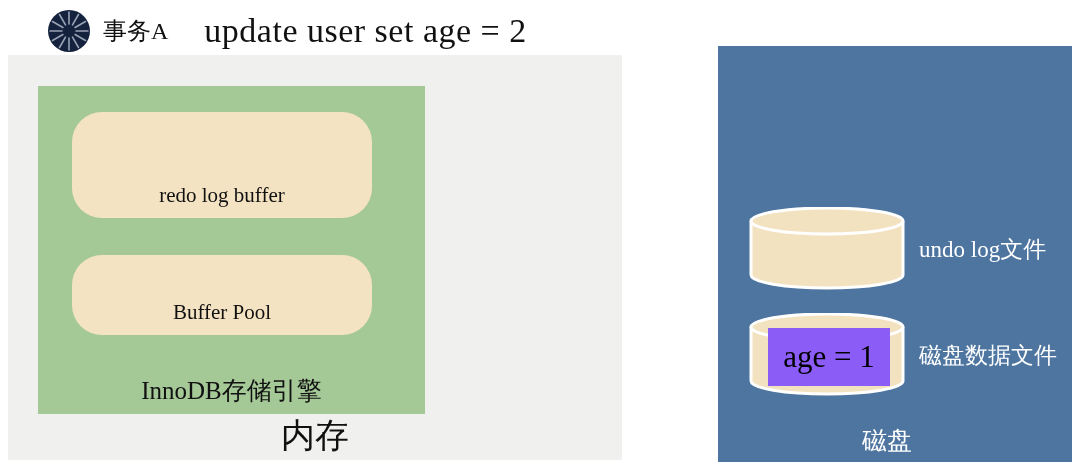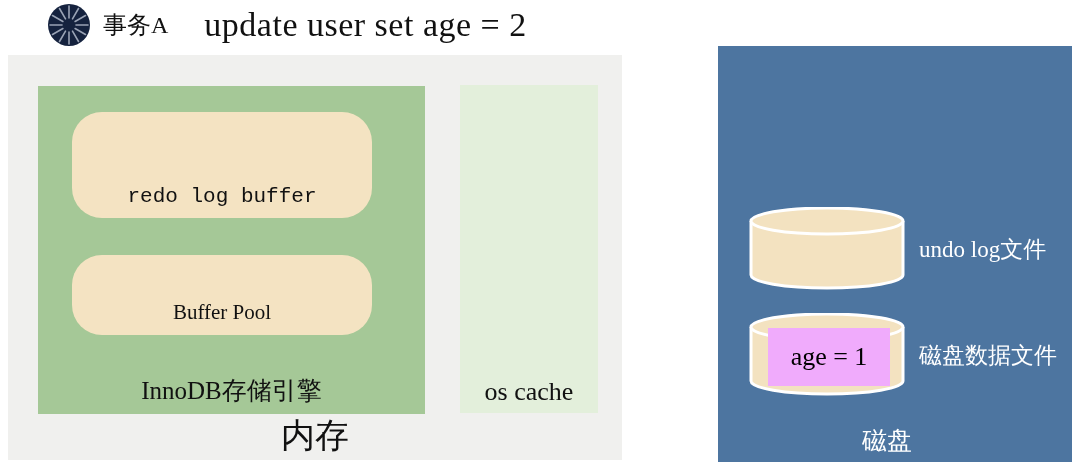--- a/index.html
+++ b/index.html
@@ -5,49 +5,49 @@
   * { margin: 0; padding: 0; box-sizing: border-box; }
   html, body { width: 1080px; height: 470px; }
   body {
     background: #ffffff;
     font-family: "Liberation Serif", serif;
     color: #111;
   }
   .stage { position: relative; width: 1080px; height: 470px; background: #ffffff; overflow: hidden; }
 
   
-  .txn-header { position: absolute; left: 47px; top: 2px; height: 46px; display: flex; align-items: center; }
+  .txn-header { position: absolute; left: 47px; top: 8px; height: 46px; display: flex; align-items: center; }
   .clock-wrap { width: 44px; height: 44px; display: block; flex: 0 0 auto; }
   .txn-label { margin-left: 12px; font-size: 24px; }
   .txn-sql { margin-left: 36px; font-size: 34px; letter-spacing: 0.5px; }
 
   
   .memory-panel { position: absolute; left: 8px; top: 55px; width: 614px; height: 405px; background: #f0f0ee; }
   .innodb-box { position: absolute; left: 30px; top: 31px; width: 387px; height: 328px; background: #a5c897; }
   .block { position: absolute; left: 34px; width: 300px; background: #f4e3c2; border-radius: 30px;
            display: flex; align-items: flex-end; justify-content: center; }
-  .block-redo { top: 26px; height: 106px; font-family: Liberation Mono, monospace; }
+  .block-redo { top: 26px; height: 106px; }
   .block-pool { top: 169px; height: 80px; }
   .block-label { font-size: 21px; padding-bottom: 10px; }
   .innodb-label { position: absolute; left: 0; right: 0; bottom: 7px; text-align: center; font-size: 25px; }
   .oscache-box { position: absolute; left: 452px; top: 30px; width: 138px; height: 328px; background: #e3efdb;
                  display: flex; align-items: flex-end; justify-content: center; }
   .oscache-label { font-size: 26px; padding-bottom: 6px; }
   .memory-label { position: absolute; left: 0; right: 0; bottom: 1px; text-align: center; font-size: 34px; }
 
   
   .disk-panel { position: absolute; left: 718px; top: 46px; width: 354px; height: 416px; background: #4d75a0; }
   .cyl-row { position: absolute; left: 0; width: 100%; display: flex; align-items: center; }
   .cyl-row-1 { top: 47px; }
   .cyl-row-2 { top: 161px; }
   .cyl-row-3 { top: 267px; }
   .cylinder { position: relative; display: block; width: 160px; height: 84px; margin-left: 29px; flex: 0 0 auto; }
   .cyl-label { color: #ffffff; font-size: 23px; margin-left: 12px; white-space: nowrap; }
-  .age-flag { position: absolute; left: 21px; top: 15px; width: 122px; height: 58px; background: #f0abfc;
-              color: #000; font-size: 26px; display: flex; align-items: center; justify-content: center; }
+  .age-flag { position: absolute; left: 21px; top: 15px; width: 122px; height: 58px; background: #8b5cf6;
+              color: #000; font-size: 31px; display: flex; align-items: center; justify-content: center; }
   .disk-label { position: absolute; left: 0; right: 16px; bottom: 5px; text-align: center; font-size: 25px; color: #ffffff; }
 </style>
 </head>
 <body>
 
 <div class="stage">
 
   <div class="txn-header">
     <span class="clock-wrap">
       <svg viewBox="0 0 44 44" width="44" height="44">
@@ -75,23 +75,20 @@
   <section class="memory-panel">
     <div class="innodb-box">
       <div class="block block-redo">
         <span class="block-label">redo log buffer</span>
       </div>
       <div class="block block-pool">
         <span class="block-label">Buffer Pool</span>
       </div>
       <div class="innodb-label">InnoDB存储引擎</div>
     </div>
-    <div class="oscache-box">
-      <span class="oscache-label">os cache</span>
-    </div>
     <div class="memory-label">内存</div>
   </section>
 
   <section class="disk-panel">
 
 
     <div class="cyl-row cyl-row-2">
       <span class="cylinder">
         <svg viewBox="0 0 160 84" width="160" height="84">
           <path d="M4,14 L4,68 A76,13 0 0 0 156,68 L156,14" fill="#f3e2c0" stroke="#ffffff" stroke-width="3"></path>

